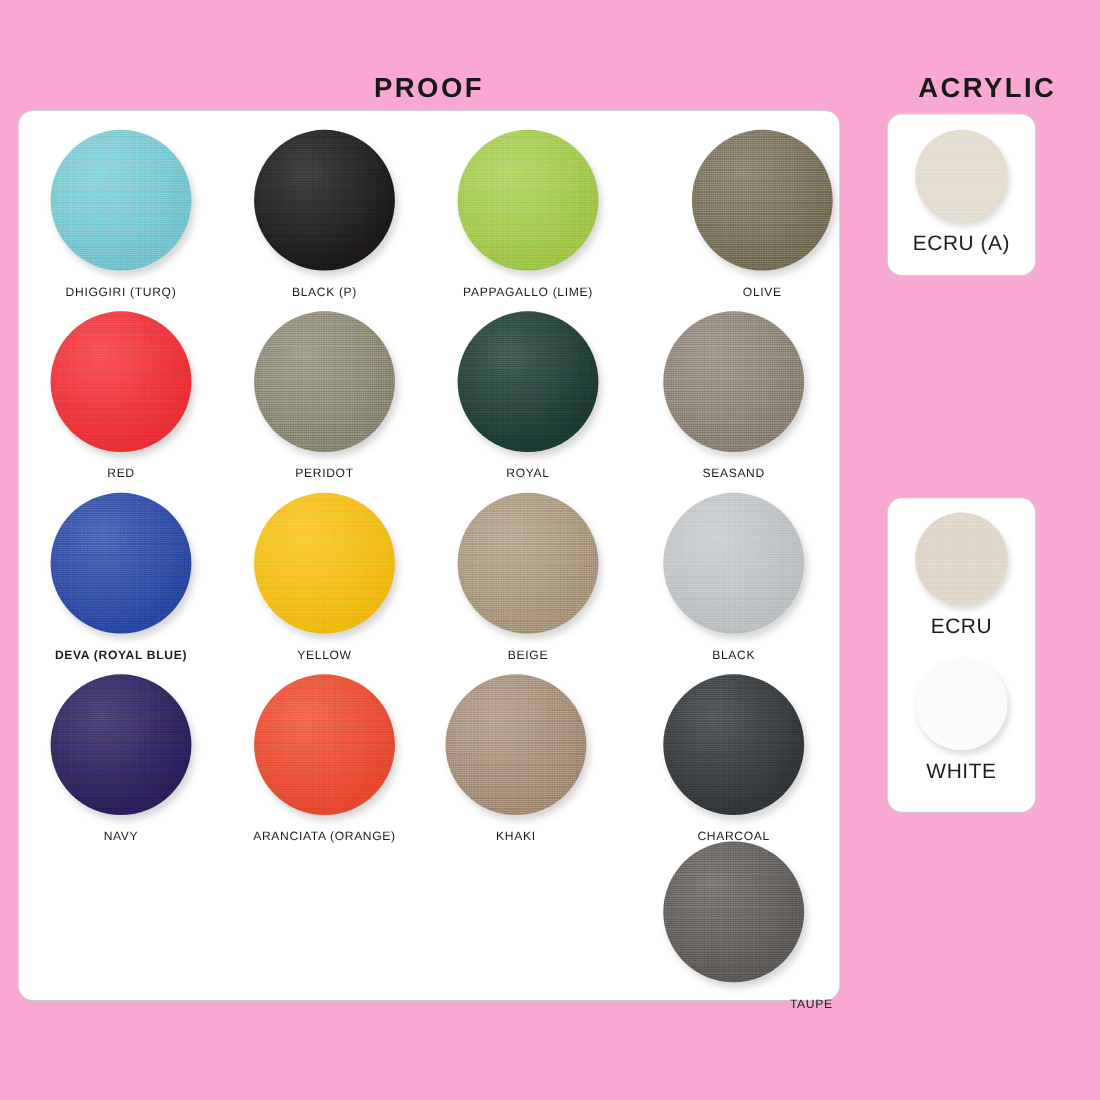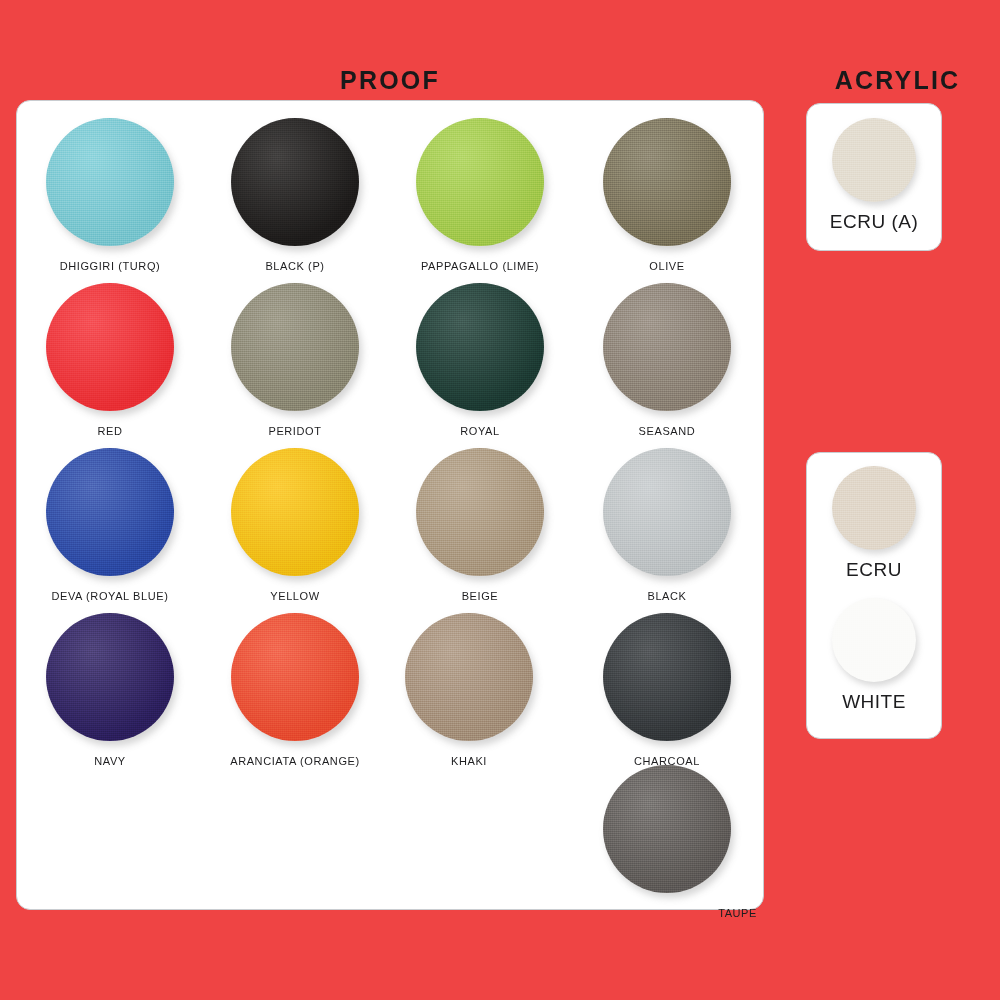--- a/index.html
+++ b/index.html
@@ -9,21 +9,21 @@
     width: 1000px;
     height: 1000px;
     overflow: hidden;
     font-family: "Liberation Sans", sans-serif;
   }
 
   #page {
     position: relative;
     width: 1000px;
     height: 1000px;
-    background: #ef4444;
+    background: #f9a8d4;
   }
 
   
   .panel-title {
     position: absolute;
     font-family: "Liberation Sans", sans-serif;
     font-weight: 700;
     font-size: 25px;
     letter-spacing: 2.2px;
     color: #19191a;
@@ -147,41 +147,41 @@
         <div class="swatch-label">DHIGGIRI  (TURQ)</div>
       </div>
       <div class="swatch-cell" style="left: 205px; top: 118px;">
         <div class="swatch-disc" style="background: rgb(29, 27, 26);"></div>
         <div class="swatch-label">BLACK (P)</div>
       </div>
       <div class="swatch-cell" style="left: 390px; top: 118px;">
         <div class="swatch-disc" style="background: rgb(165, 207, 75);"></div>
         <div class="swatch-label">PAPPAGALLO (LIME)</div>
       </div>
-      <div class="swatch-cell" style="left: 577px; top: 118px;">
+      <div class="swatch-cell" style="left: 603px; top: 118px;">
         <div class="swatch-disc" style="background: rgb(122, 114, 89);"></div>
         <div class="swatch-label">OLIVE</div>
       </div>
       <div class="swatch-cell" style="left: 20px; top: 283px;">
         <div class="swatch-disc" style="background: rgb(244, 47, 53);"></div>
         <div class="swatch-label">RED</div>
       </div>
       <div class="swatch-cell" style="left: 205px; top: 283px;">
         <div class="swatch-disc" style="background: rgb(141, 137, 116);"></div>
         <div class="swatch-label">PERIDOT</div>
       </div>
       <div class="swatch-cell" style="left: 390px; top: 283px;">
         <div class="swatch-disc" style="background: rgb(28, 59, 51);"></div>
         <div class="swatch-label">ROYAL</div>
       </div>
       <div class="swatch-cell" style="left: 577px; top: 283px;">
         <div class="swatch-disc" style="background: rgb(141, 130, 117);"></div>
         <div class="swatch-label">SEASAND</div>
       </div>
-      <div class="swatch-cell" style="left: 20px; top: 448px;">
+      <div class="swatch-cell" style="left: 20px; top: 448px; font-weight: bold;">
         <div class="swatch-disc" style="background: rgb(43, 73, 168);"></div>
         <div class="swatch-label">DEVA (ROYAL BLUE)</div>
       </div>
       <div class="swatch-cell" style="left: 205px; top: 448px;">
         <div class="swatch-disc" style="background: rgb(250, 194, 18);"></div>
         <div class="swatch-label">YELLOW</div>
       </div>
       <div class="swatch-cell" style="left: 390px; top: 448px;">
         <div class="swatch-disc" style="background: rgb(174, 154, 127);"></div>
         <div class="swatch-label">BEIGE</div>

